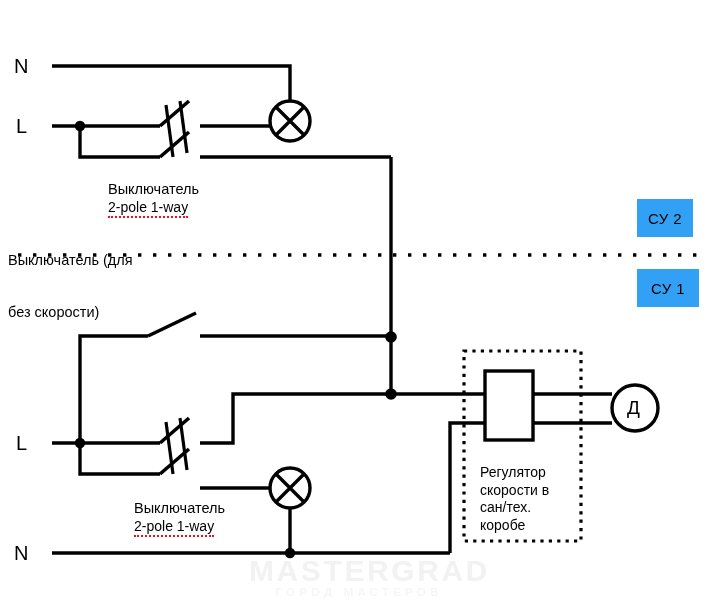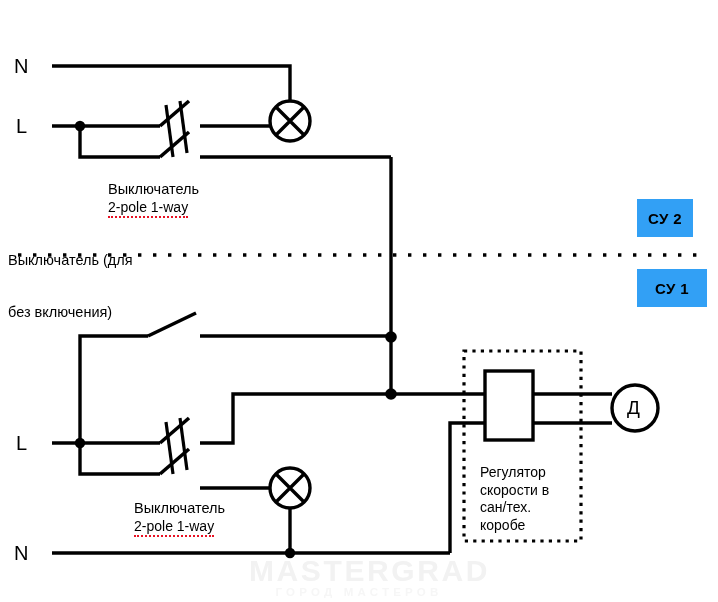--- a/index.html
+++ b/index.html
@@ -87,21 +87,21 @@
   .underline-spell {
     border-bottom: 2.5px dotted #e81123;
     padding-bottom: 0px;
   }
   .badge {
     position: absolute;
     display: flex;
     align-items: center;
     justify-content: center;
     font-size: 15px;
-    font-weight: bold;
+    font-weight: normal;
     color: #000000;
     letter-spacing: 0.4px;
   }
   .motor-letter {
     position: absolute;
     font-size: 19px;
     color: #000000;
   }
   .box-caption {
     position: absolute;
@@ -217,37 +217,37 @@
   <div class="lbl terminal-label" style="left:16px; top:114px;">L</div>
 
   <div class="lbl terminal-label" style="left:16px; top:431px;">L</div>
 
   <div class="lbl terminal-label" style="left:14px; top:541px;">N</div>
 
   <div class="lbl cap-rus" style="left:108px; top:181px;">Выключатель</div>
   <div class="lbl cap-eng underline-spell" style="left:108px; top:199px;">2-pole 1-way</div>
 
   <div class="lbl cap-rus" style="left:8px; top:252px;">Выключатель (для</div>
-  <div class="lbl cap-rus" style="left:8px; top:304px;">без включения)</div>
+  <div class="lbl cap-rus" style="left:8px; top:304px;">без скорости)</div>
 
   <div class="lbl cap-rus" style="left:134px; top:500px;">Выключатель</div>
   <div class="lbl cap-eng underline-spell" style="left:134px; top:518px;">2-pole 1-way</div>
 
   <div class="box-caption" style="left:480px; top:464px; width:104px;">Регулятор
 скорости в
 сан/тех.
 коробе</div>
 
   <div class="motor-letter" style="left:627px; top:397px;">Д</div>
 
   <div class="badge" style="left:637px; top:199px; width:56px; height:38px; background:#32A0F5;">
     <span>СУ 2</span>
   </div>
 
-  <div class="badge" style="left:637px; top:269px; width:70px; height:38px; background:#32A0F5;">
+  <div class="badge" style="left:637px; top:269px; width:62px; height:38px; background:#32A0F5;">
     <span>СУ 1</span>
   </div>
 
   <div class="watermark" style="left:0px; top:554px; width:718px;">
     <div class="wm-main">MASTERGRAD</div>
     <div class="wm-sub">ГОРОД МАСТЕРОВ</div>
   </div>
 
 </div>
 

